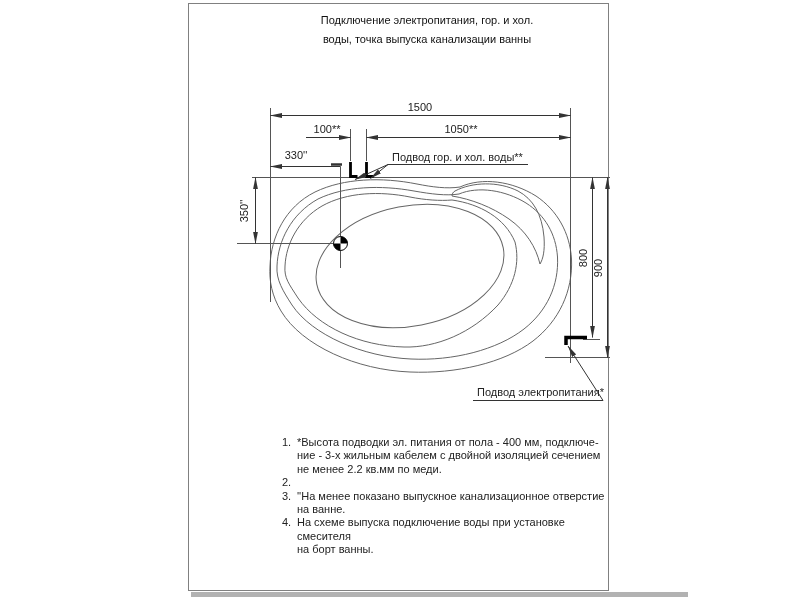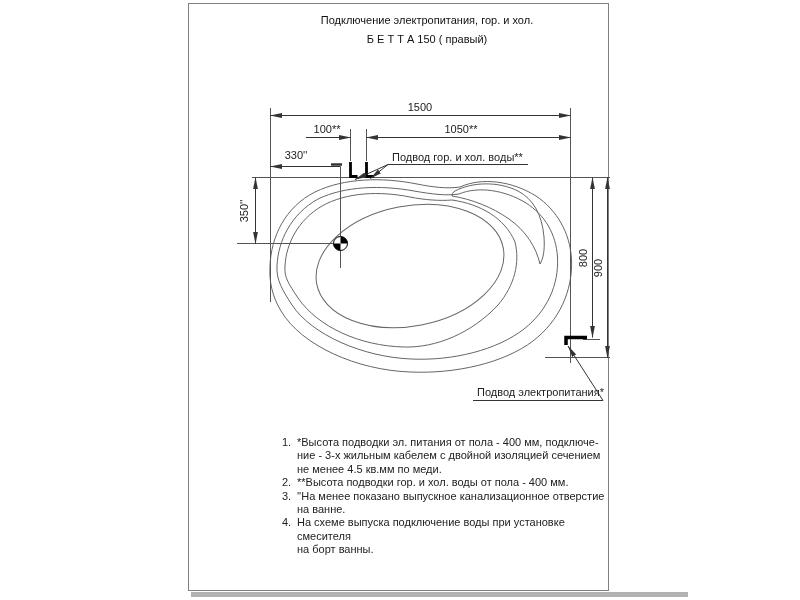--- a/index.html
+++ b/index.html
@@ -29,21 +29,21 @@
   svg text{font-family:"Liberation Sans", sans-serif;font-size:11px;fill:#222;}
 </style>
 </head>
 <body>
 
 <div class="page-frame"></div>
 <div class="page-shadow"></div>
 
 <div class="title-block">
   <div>Подключение электропитания, гор. и хол.</div>
-  <div>Б Е Т Т А 150   ( правый)</div>
+  <div>воды, точка выпуска канализации ванны</div>
 </div>
 
 <svg width="800" height="600" viewBox="0 0 800 600">
   <defs>
     <marker id="ma-s" markerWidth="12" markerHeight="6" refX="0.5" refY="3" orient="auto" markerUnits="userSpaceOnUse">
       <path d="M0,3 L12,0.6 L12,5.4 Z" fill="#333"></path>
     </marker>
     <marker id="ma-e" markerWidth="12" markerHeight="6" refX="11.5" refY="3" orient="auto" markerUnits="userSpaceOnUse">
       <path d="M12,3 L0,0.6 L0,5.4 Z" fill="#333"></path>
     </marker>
@@ -110,25 +110,24 @@
     <path d="M473,400.5 H603" stroke="#333" stroke-width="1" fill="none"></path>
     <text x="477" y="396">Подвод электропитания*</text>
   </g>
 </svg>
 
 <div class="notes-block">
   <div class="note">
     <div class="num">1.</div>
     <div class="txt">*Высота подводки эл. питания от пола - 400 мм, подключе-
 ние - 3-х жильным кабелем с двойной изоляцией сечением
-не менее 4.5 кв.мм по меди.</div>
+не менее 2.2 кв.мм по меди.</div>
   </div>
   <div class="note">
     <div class="num">2.</div>
-    <div class="txt">**Высота подводки гор. и хол. воды от пола - 400 мм.</div>
   </div>
   <div class="note">
     <div class="num">3.</div>
     <div class="txt">''На менее показано выпускное канализационное отверстие
 на ванне.</div>
   </div>
   <div class="note">
     <div class="num">4.</div>
     <div class="txt">На схеме выпуска подключение воды при установке смесителя
 на борт ванны.</div>

